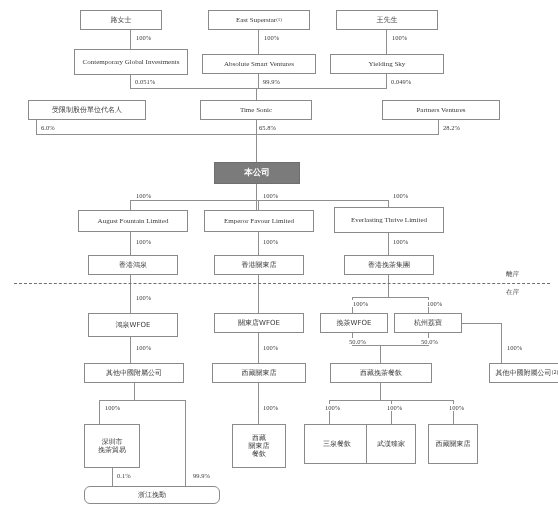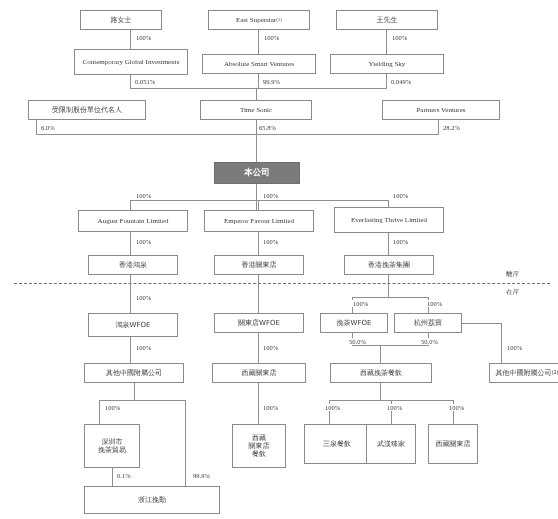--- a/index.html
+++ b/index.html
@@ -220,21 +220,21 @@
       </div>
       <div class="box cn" style="left: 304px; top: 424px; width: 66px; height: 40px;">
         <span>三泉餐飲</span>
       </div>
       <div class="box cn" style="left: 366px; top: 424px; width: 50px; height: 40px;">
         <span>武漢臻家</span>
       </div>
       <div class="box cn" style="left: 428px; top: 424px; width: 50px; height: 40px;">
         <span>西藏關東店</span>
       </div>
-      <div class="box cn" style="left: 84px; top: 486px; width: 136px; height: 28px;">
+      <div class="box cn" style="left: 84px; top: 486px; width: 136px; height: 18px; border-radius: 6px;">
         <span>浙江挽勤</span>
       </div>
     </div>
   <div id="pct-layer">
       <div class="pct" style="left: 135px; top: 34px;">100%</div>
       <div class="pct" style="left: 263px; top: 34px;">100%</div>
       <div class="pct" style="left: 391px; top: 34px;">100%</div>
       <div class="pct" style="left: 134px; top: 78px;">0.051%</div>
       <div class="pct" style="left: 262px; top: 78px;">99.9%</div>
       <div class="pct" style="left: 390px; top: 78px;">0.049%</div>

